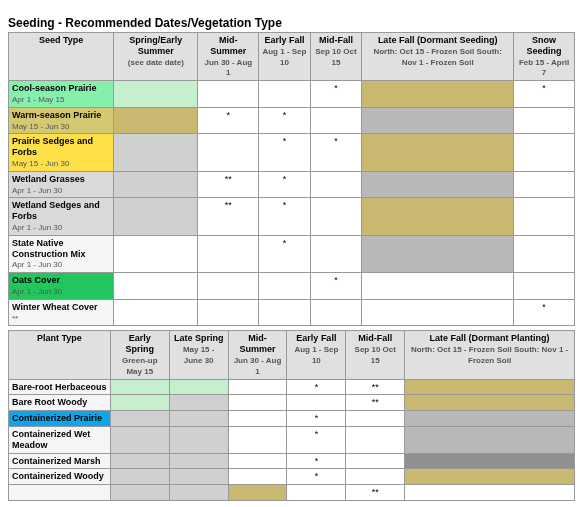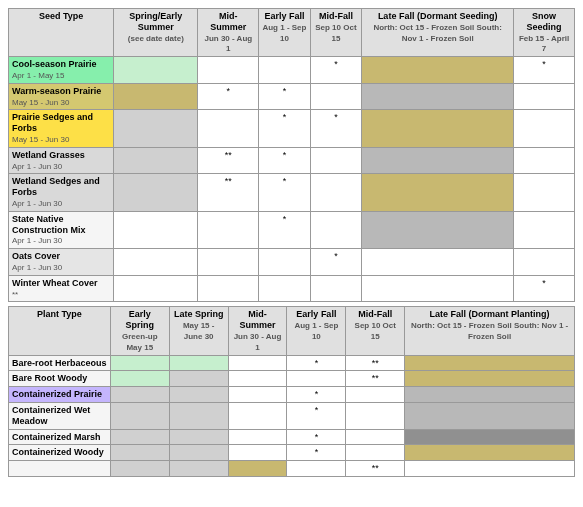--- a/index.html
+++ b/index.html
@@ -36,20 +36,21 @@
     .seed-type-header {
       background: #e0e0e0;
       font-weight: bold;
     }
     .date-sub { font-size: 8px; color: #555; }
   </style>
 </head>
 <body>
 
 <div>
+  <div class="section-title">Seeding - Recommended Dates/Vegetation Type</div>
   <table>
     <thead>
       <tr>
         <th class="seed-type-header" rowspan="2" style="width:90px;">Seed Type</th>
         <th class="col-header" style="width:72px;">
           <span>Spring/Early Summer</span><br>
           <span class="date-sub">(see date date)</span>
         </th>
         <th class="col-header" style="width:52px;">
           <span>Mid-Summer</span><br>
@@ -122,21 +123,21 @@
         <tr>
           <td style="background: rgb(245, 245, 245);"><strong>State Native Construction Mix</strong><br><span class="date-sub">Apr 1 - Jun 30</span></td>
           <td style="background: rgb(255, 255, 255); text-align: center;"></td>
           <td style="background: rgb(255, 255, 255); text-align: center;"></td>
           <td style="background: rgb(255, 255, 255); text-align: center;">*</td>
           <td style="background: rgb(255, 255, 255); text-align: center;"></td>
           <td style="background: rgb(184, 184, 184); text-align: center;"></td>
           <td style="background: rgb(255, 255, 255); text-align: center;"></td>
         </tr>
         <tr>
-          <td style="background: #e5e5e5;"><strong>Oats Cover</strong><br><span class="date-sub">Apr 1 - Jun 30</span></td>
+          <td style="background: #22c55e;"><strong>Oats Cover</strong><br><span class="date-sub">Apr 1 - Jun 30</span></td>
           <td style="background: rgb(255, 255, 255); text-align: center;"></td>
           <td style="background: rgb(255, 255, 255); text-align: center;"></td>
           <td style="background: rgb(255, 255, 255); text-align: center;"></td>
           <td style="background: rgb(255, 255, 255); text-align: center;">*</td>
           <td style="background: rgb(255, 255, 255); text-align: center;"></td>
           <td style="background: rgb(255, 255, 255); text-align: center;"></td>
         </tr>
         <tr>
           <td style="background: rgb(245, 245, 245);"><strong>Winter Wheat Cover</strong><br><span class="date-sub">**</span></td>
           <td style="background: rgb(255, 255, 255); text-align: center;"></td>
@@ -194,21 +195,21 @@
         <tr>
           <td style="background: rgb(245, 245, 245);"><strong>Bare Root Woody</strong></td>
           <td style="background: rgb(198, 239, 206); text-align: center;"></td>
           <td style="background: rgb(208, 208, 208); text-align: center;"></td>
           <td style="background: rgb(255, 255, 255); text-align: center;"></td>
           <td style="background: rgb(255, 255, 255); text-align: center;"></td>
           <td style="background: rgb(255, 255, 255); text-align: center;">**</td>
           <td style="background: rgb(200, 184, 112); text-align: center;"></td>
         </tr>
         <tr>
-          <td style="background: #c4b5fd;"><strong>Containerized Prairie</strong></td>
+          <td style="background: #0ea5e9;"><strong>Containerized Prairie</strong></td>
           <td style="background: rgb(208, 208, 208); text-align: center;"></td>
           <td style="background: rgb(208, 208, 208); text-align: center;"></td>
           <td style="background: rgb(255, 255, 255); text-align: center;"></td>
           <td style="background: rgb(255, 255, 255); text-align: center;">*</td>
           <td style="background: rgb(255, 255, 255); text-align: center;"></td>
           <td style="background: rgb(184, 184, 184); text-align: center;"></td>
         </tr>
         <tr>
           <td style="background: rgb(245, 245, 245);"><strong>Containerized Wet Meadow</strong></td>
           <td style="background: rgb(208, 208, 208); text-align: center;"></td>

